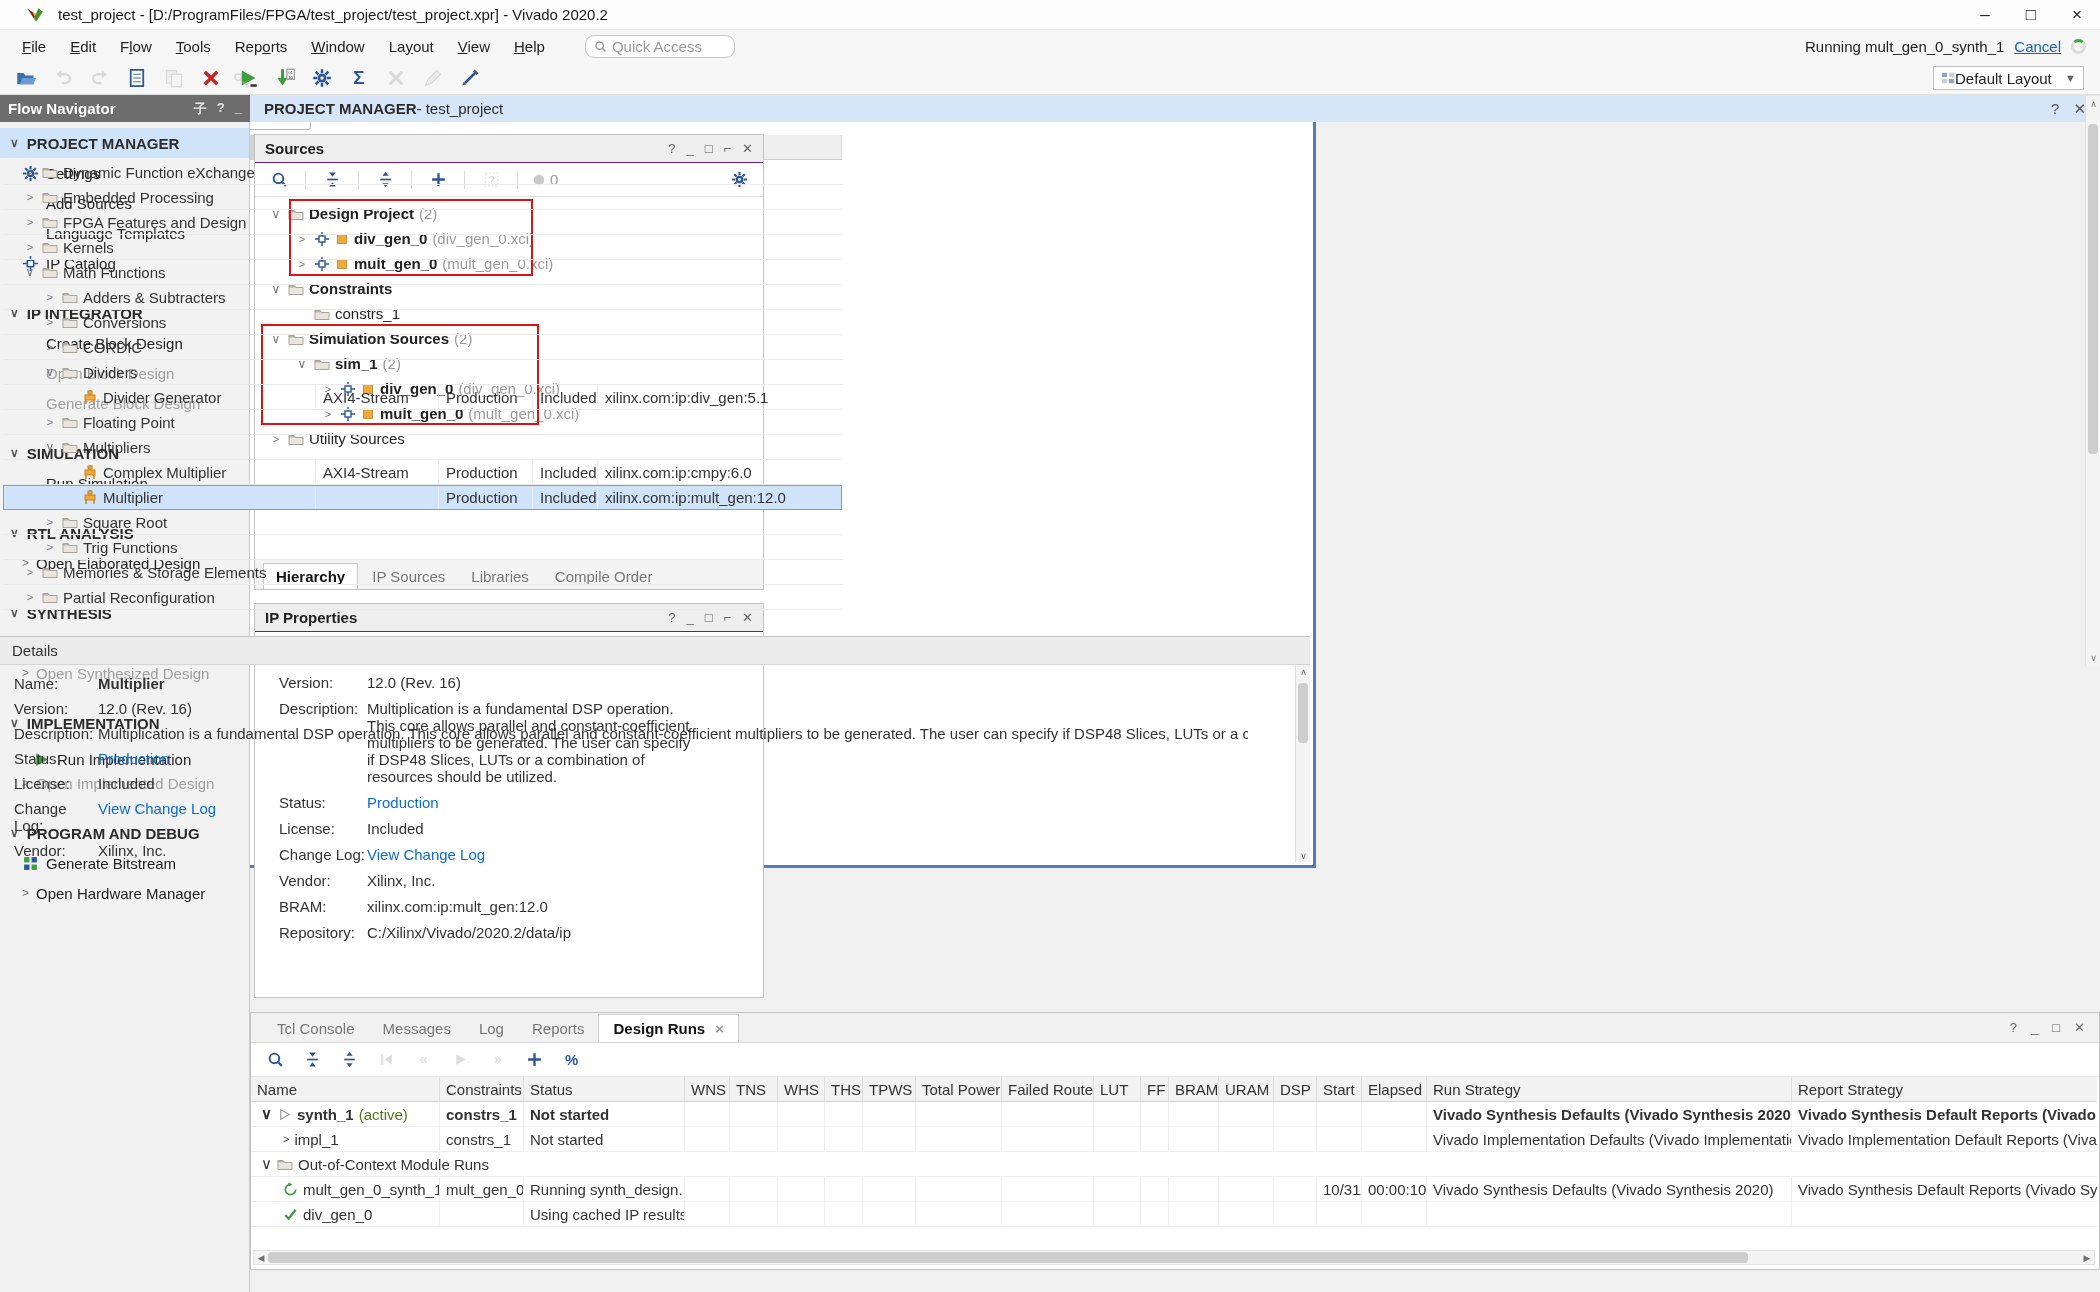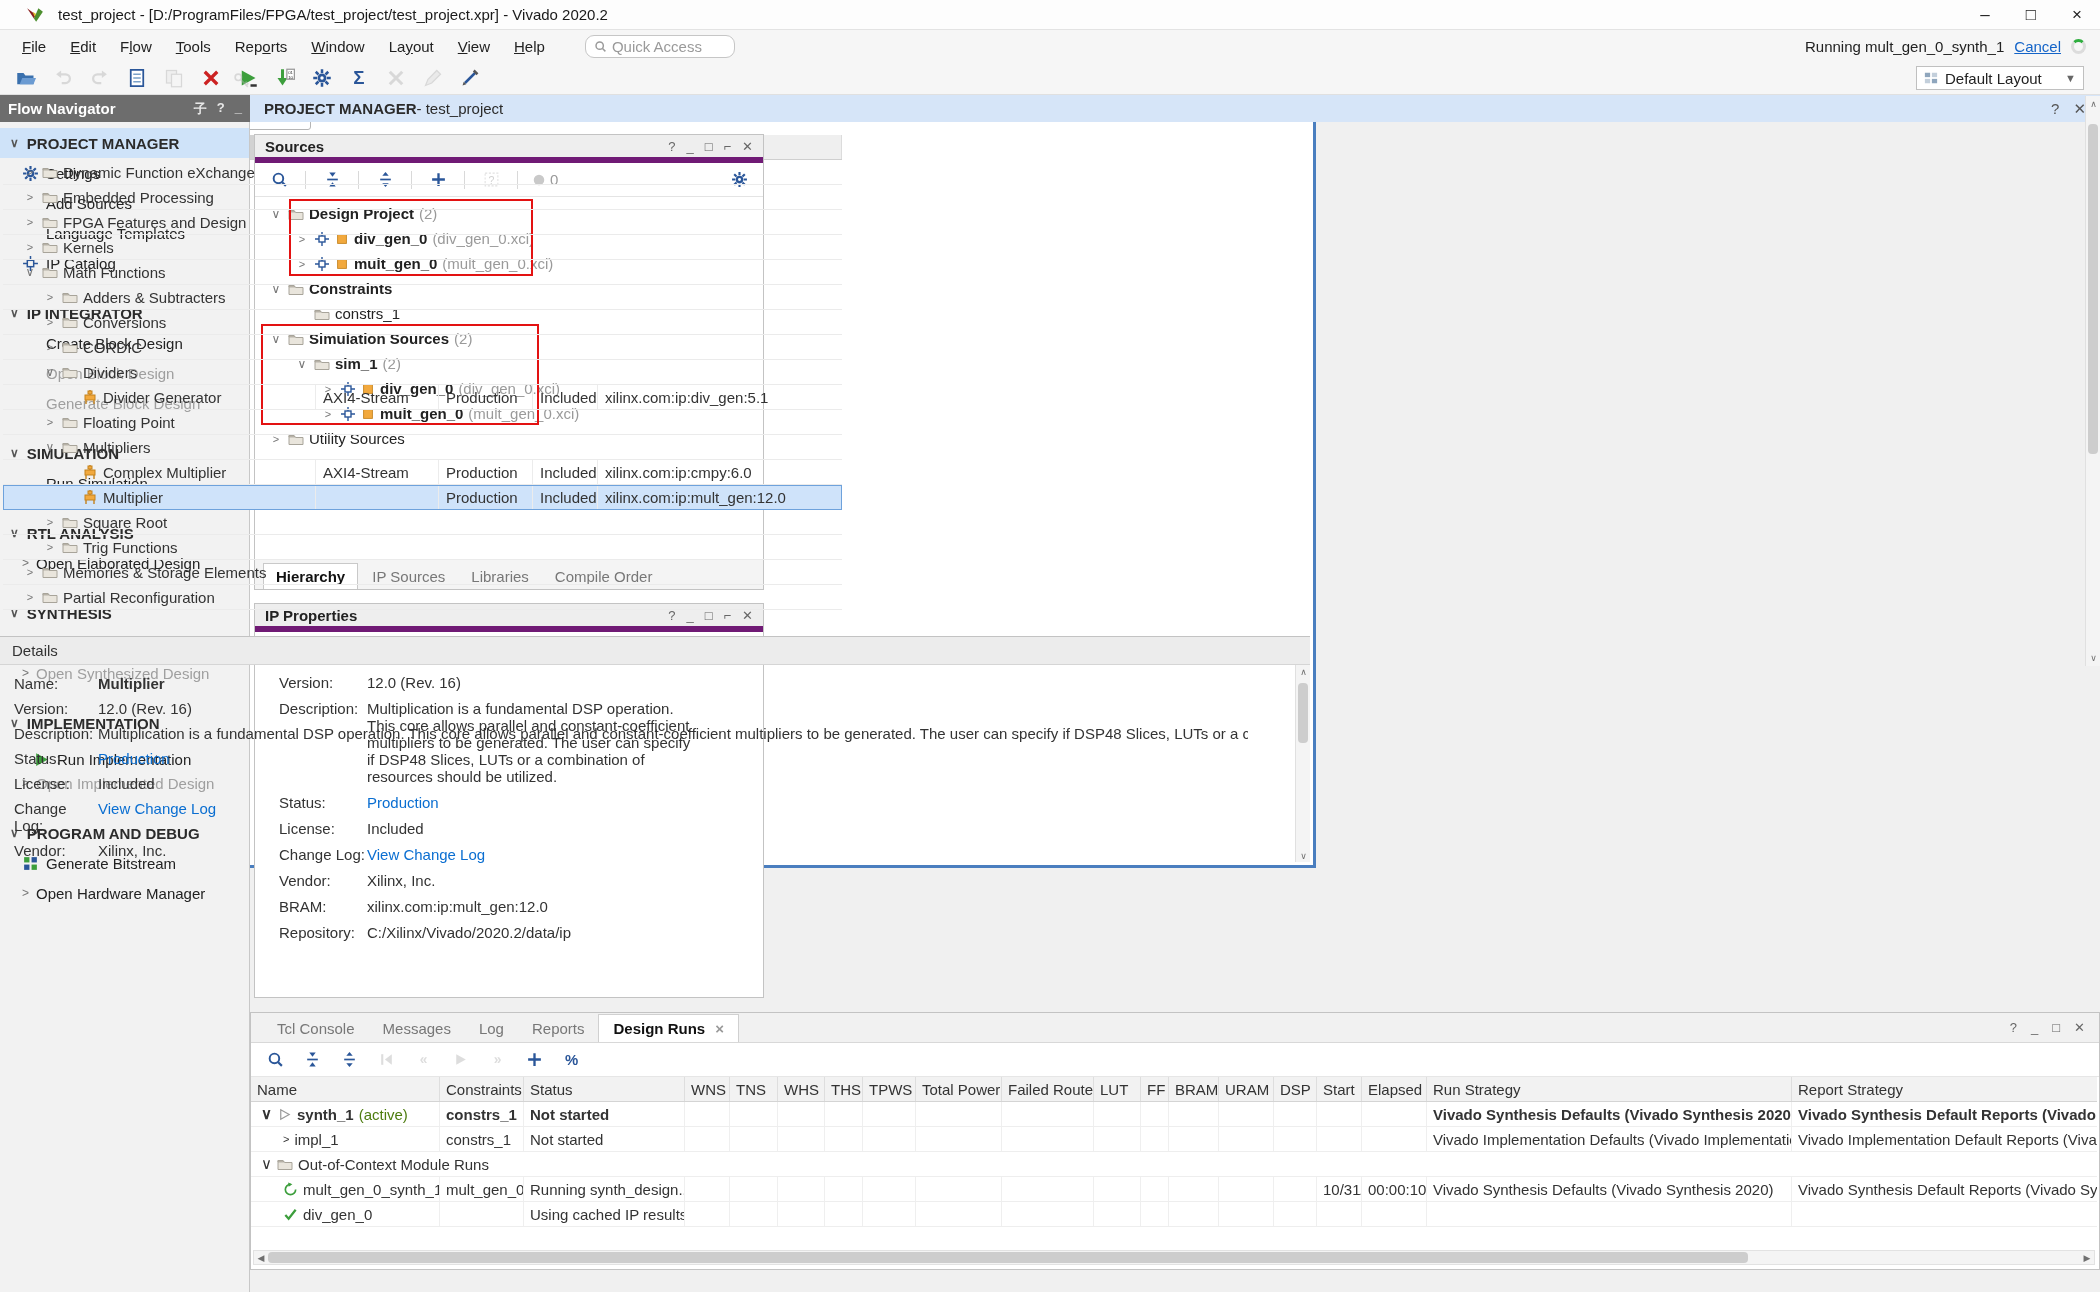--- a/index.html
+++ b/index.html
@@ -18,38 +18,38 @@
   .menu-item u{text-decoration:underline}
   #quick{margin-left:28px;width:150px;height:23px;border:1px solid #c6c6c6;border-radius:9px;display:flex;align-items:center;padding:0 8px;color:#9a9a9a;gap:5px;background:#fff}
   #menubar-right{margin-left:auto;display:flex;align-items:center;gap:10px;padding-right:14px}
   #running-text{color:#222}
   #cancel-link{color:#1464c8;text-decoration:underline}
   #spinner{width:15px;height:15px;border-radius:50%;border:3px solid #dcdcdc;border-top-color:#2fae3f;animation:sp 1s linear infinite}
   @keyframes sp{to{transform:rotate(360deg)}}
   #toolbar{position:absolute;left:0;top:62px;width:2100px;height:33px;background:#f6f6f6;border-bottom:1px solid #e0e0e0;display:flex;align-items:center;padding-left:14px;gap:13px}
   .tbtn{width:24px;height:24px;display:flex;align-items:center;justify-content:center}
   .tbtn .icon{width:20px;height:20px}
-  #layout-select{margin-left:auto;margin-right:16px;width:168px;height:24px;background:#fff;border:1px solid #c0c0c0;display:flex;align-items:center;gap:7px;padding:0 7px;color:#222}
+  #layout-select{margin-left:auto;margin-right:16px;width:151px;height:24px;background:#fff;border:1px solid #c0c0c0;display:flex;align-items:center;padding:0 7px;color:#222}
   #layout-select .chev{margin-left:auto;color:#666;font-size:11px}
   
   #flownav-header{position:absolute;left:0;top:95px;width:250px;height:27px;background:#6d6d6d;color:#fff;display:flex;align-items:center;padding:0 8px;font-weight:bold}
   #flownav-header .hicons{margin-left:auto;display:flex;gap:10px;color:#e8e8e8;font-size:13px}
   #flownav{position:absolute;left:0;top:122px;width:250px;height:1170px;background:#f2f2f2;border-right:1px solid #c8c8c8;padding-top:6px;overflow:hidden}
   .fn-title{display:flex;align-items:center;height:30px;padding-left:10px;gap:8px;font-weight:bold;color:#2b2b2b}
   .fn-title.sel{background:#cfe3f9}
   .fn-title .vch{color:#555;font-size:12px}
   .fn-item{display:flex;align-items:center;height:30px;padding-left:46px;gap:7px;color:#222}
   .fn-item.disabled{color:#9f9f9f}
   .fn-item .chv{color:#777;font-size:12px}
   .fn-gap{height:20px}
   
   #wsheader{position:absolute;left:250px;top:95px;width:1850px;height:27px;background:#d6e5f8;display:flex;align-items:center;padding:0 14px;color:#2b2b2b}
   #wsheader .hicons{margin-left:auto;display:flex;gap:14px;color:#555}
   .panel{position:absolute;background:#fff;border:1px solid #c3c3c3}
-  .phead{height:28px;background:#eeeeee;border-bottom:6px solid #701a75;display:flex;align-items:center;padding:0 10px;font-weight:bold;color:#222}
+  .phead{height:28px;background:#eeeeee;border-bottom:1px solid #701a75;display:flex;align-items:center;padding:0 10px;font-weight:bold;color:#222}
   .phead .hicons{margin-left:auto;display:flex;gap:11px;color:#666;font-weight:normal;font-size:13px}
   .ptools{height:34px;border-bottom:1px solid #e4e4e4;display:flex;align-items:center;padding:0 12px;gap:14px}
   .ptools .gear-right{margin-left:auto}
   .sep{width:1px;height:18px;background:#d9d9d9}
   
   #sources{left:254px;top:134px;width:510px;height:456px}
   #sources-tree{position:relative;padding-top:4px;height:352px}
   .trow{display:flex;align-items:center;height:25px;gap:5px}
   .trow .lbl{color:#222;font-weight:bold}
   .trow .lbl.plain{font-weight:normal}

